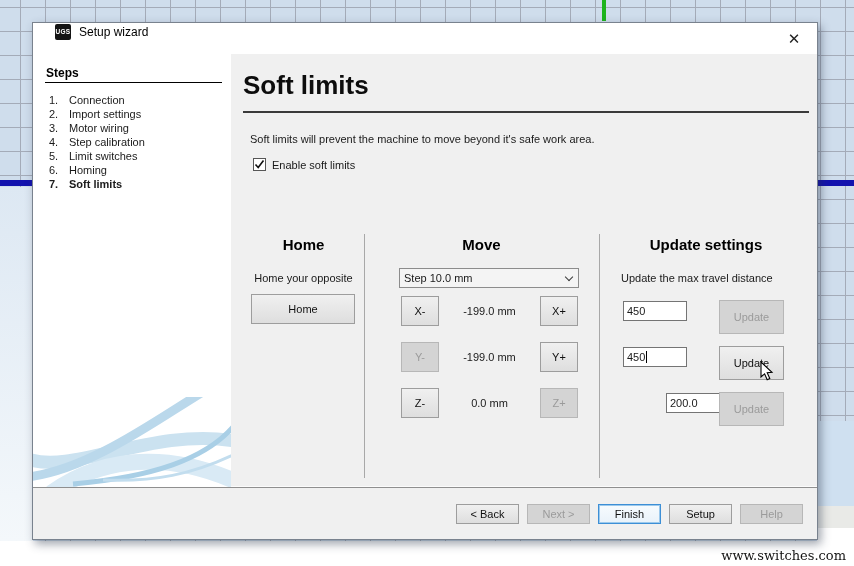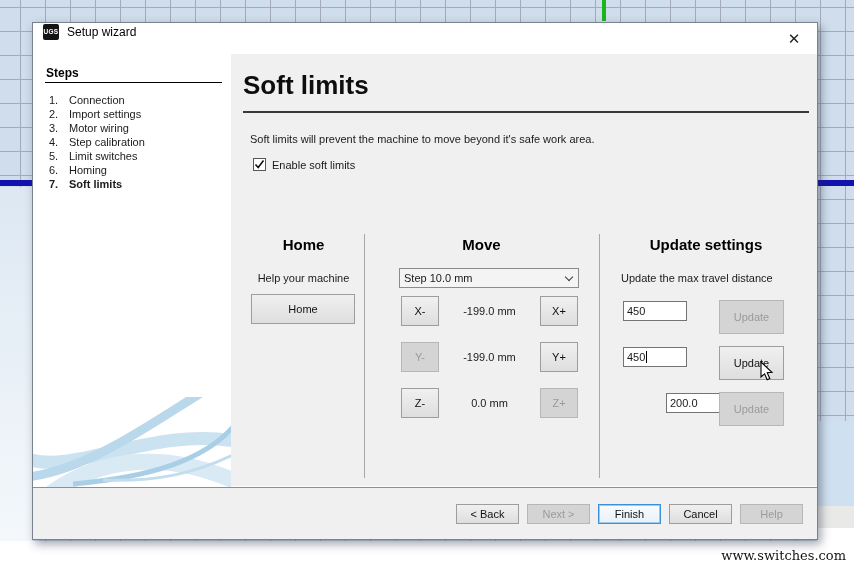--- a/index.html
+++ b/index.html
@@ -18,21 +18,21 @@
   .bg-right-white { position:absolute; right:0; top:528px; width:37px; height:38px; background:#fff; }
   .bg-bottom { position:absolute; left:0; top:541px; width:100%; height:25px; background:#fff; }
   .line-blue { position:absolute; left:0; top:180px; width:100%; height:6px; }
   .line-green { position:absolute; left:602px; top:0; width:4px; height:21px; }
   .watermark { position:absolute; right:8px; bottom:3px; font-family:"DejaVu Serif","Liberation Serif",serif;
     font-size:13px; color:#111; }
 
   
   .dialog { position:absolute; left:32px; top:22px; width:786px; height:518px; background:#fff;
     border:1px solid #79828e; box-shadow:3px 4px 9px rgba(40,50,70,.45); }
-  .titlebar { position:absolute; left:0; top:0; right:0; height:17px; background:#fff;
+  .titlebar { position:absolute; left:12px; top:0; right:0; height:17px; background:#fff;
     display:flex; align-items:center; padding-left:10px; }
   .app-icon { width:16px; height:16px; background:#141414; border-radius:2px; color:#fff;
     font-size:6.5px; font-weight:bold; display:flex; align-items:center; justify-content:center; letter-spacing:.3px; }
   .win-title { margin-left:8px; font-size:12px; color:#000; }
   .close-btn { position:absolute; right:10px; top:4px; width:26px; height:24px; display:flex;
     align-items:center; justify-content:center; font-size:15px; color:#222; cursor:default; }
 
   
   .sidebar { position:absolute; left:0; top:31px; width:198px; bottom:52px; background:#fff; overflow:hidden; }
   .steps-heading { position:absolute; left:13px; top:12px; font-size:12px; font-weight:bold; color:#000; }
@@ -176,21 +176,21 @@
       <span class="enable-label">Enable soft limits</span>
     </div>
 
 
     <div class="cols">
       <div class="vdiv d1"></div>
       <div class="vdiv d2"></div>
 
       <div class="col col1">
         <div class="col-heading">Home</div>
-        <div class="col-desc">Help your machine</div>
+        <div class="col-desc">Home your opposite</div>
         <div class="btn home-btn">Home</div>
       </div>
 
       <div class="col col2">
         <div class="col-heading">Move</div>
         <div class="step-select">
           <span class="sel-label">Step 10.0 mm</span>
           <span class="chev"></span>
         </div>
         <div class="btn jog-btn jog-minus row1">X-</div>
@@ -225,20 +225,20 @@
         </div>
         <div class="btn disabled upd-btn brow3">Update</div>
       </div>
     </div>
   </div>
 
   <div class="footer">
     <div class="btn f-btn">&lt; Back</div>
     <div class="btn f-btn disabled">Next &gt;</div>
     <div class="btn f-btn default-focused">Finish</div>
-    <div class="btn f-btn">Cancel</div>
+    <div class="btn f-btn">Setup</div>
     <div class="btn f-btn disabled">Help</div>
   </div>
 </div>
 
 <svg class="cursor" width="14" height="21" viewBox="0 0 14 21">
   <path d="M1 1 L1 16 L4.6 12.8 L7.2 18.8 L9.8 17.6 L7.2 11.8 L12 11.4 Z" fill="#fff" stroke="#000" stroke-width="1.1"></path>
 </svg>
 
 </body></html>

